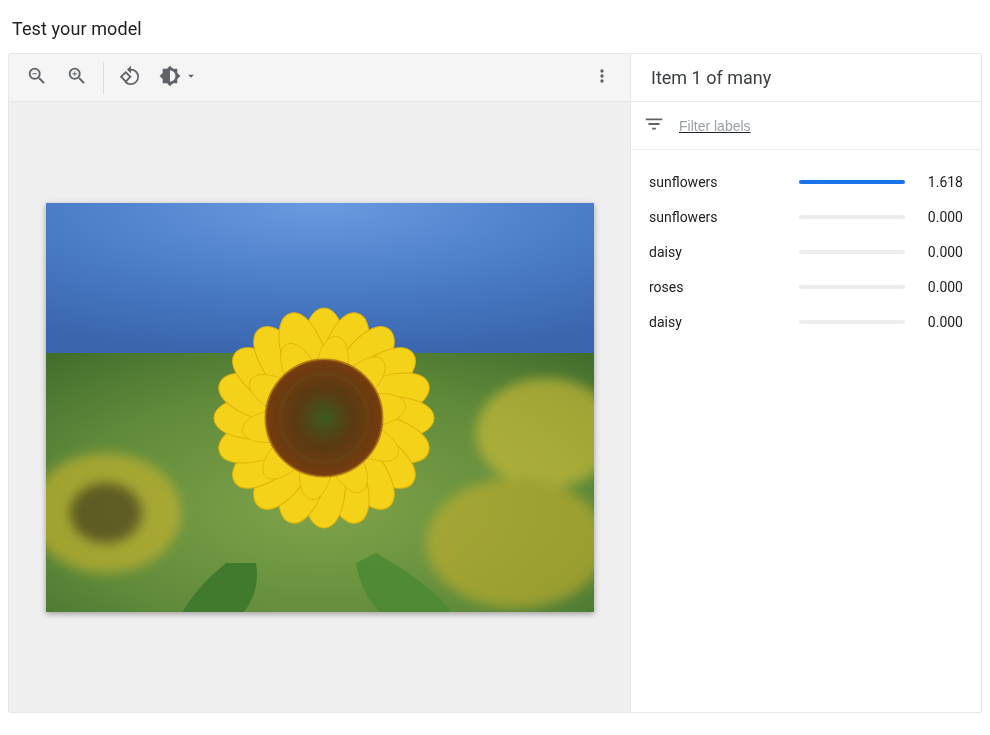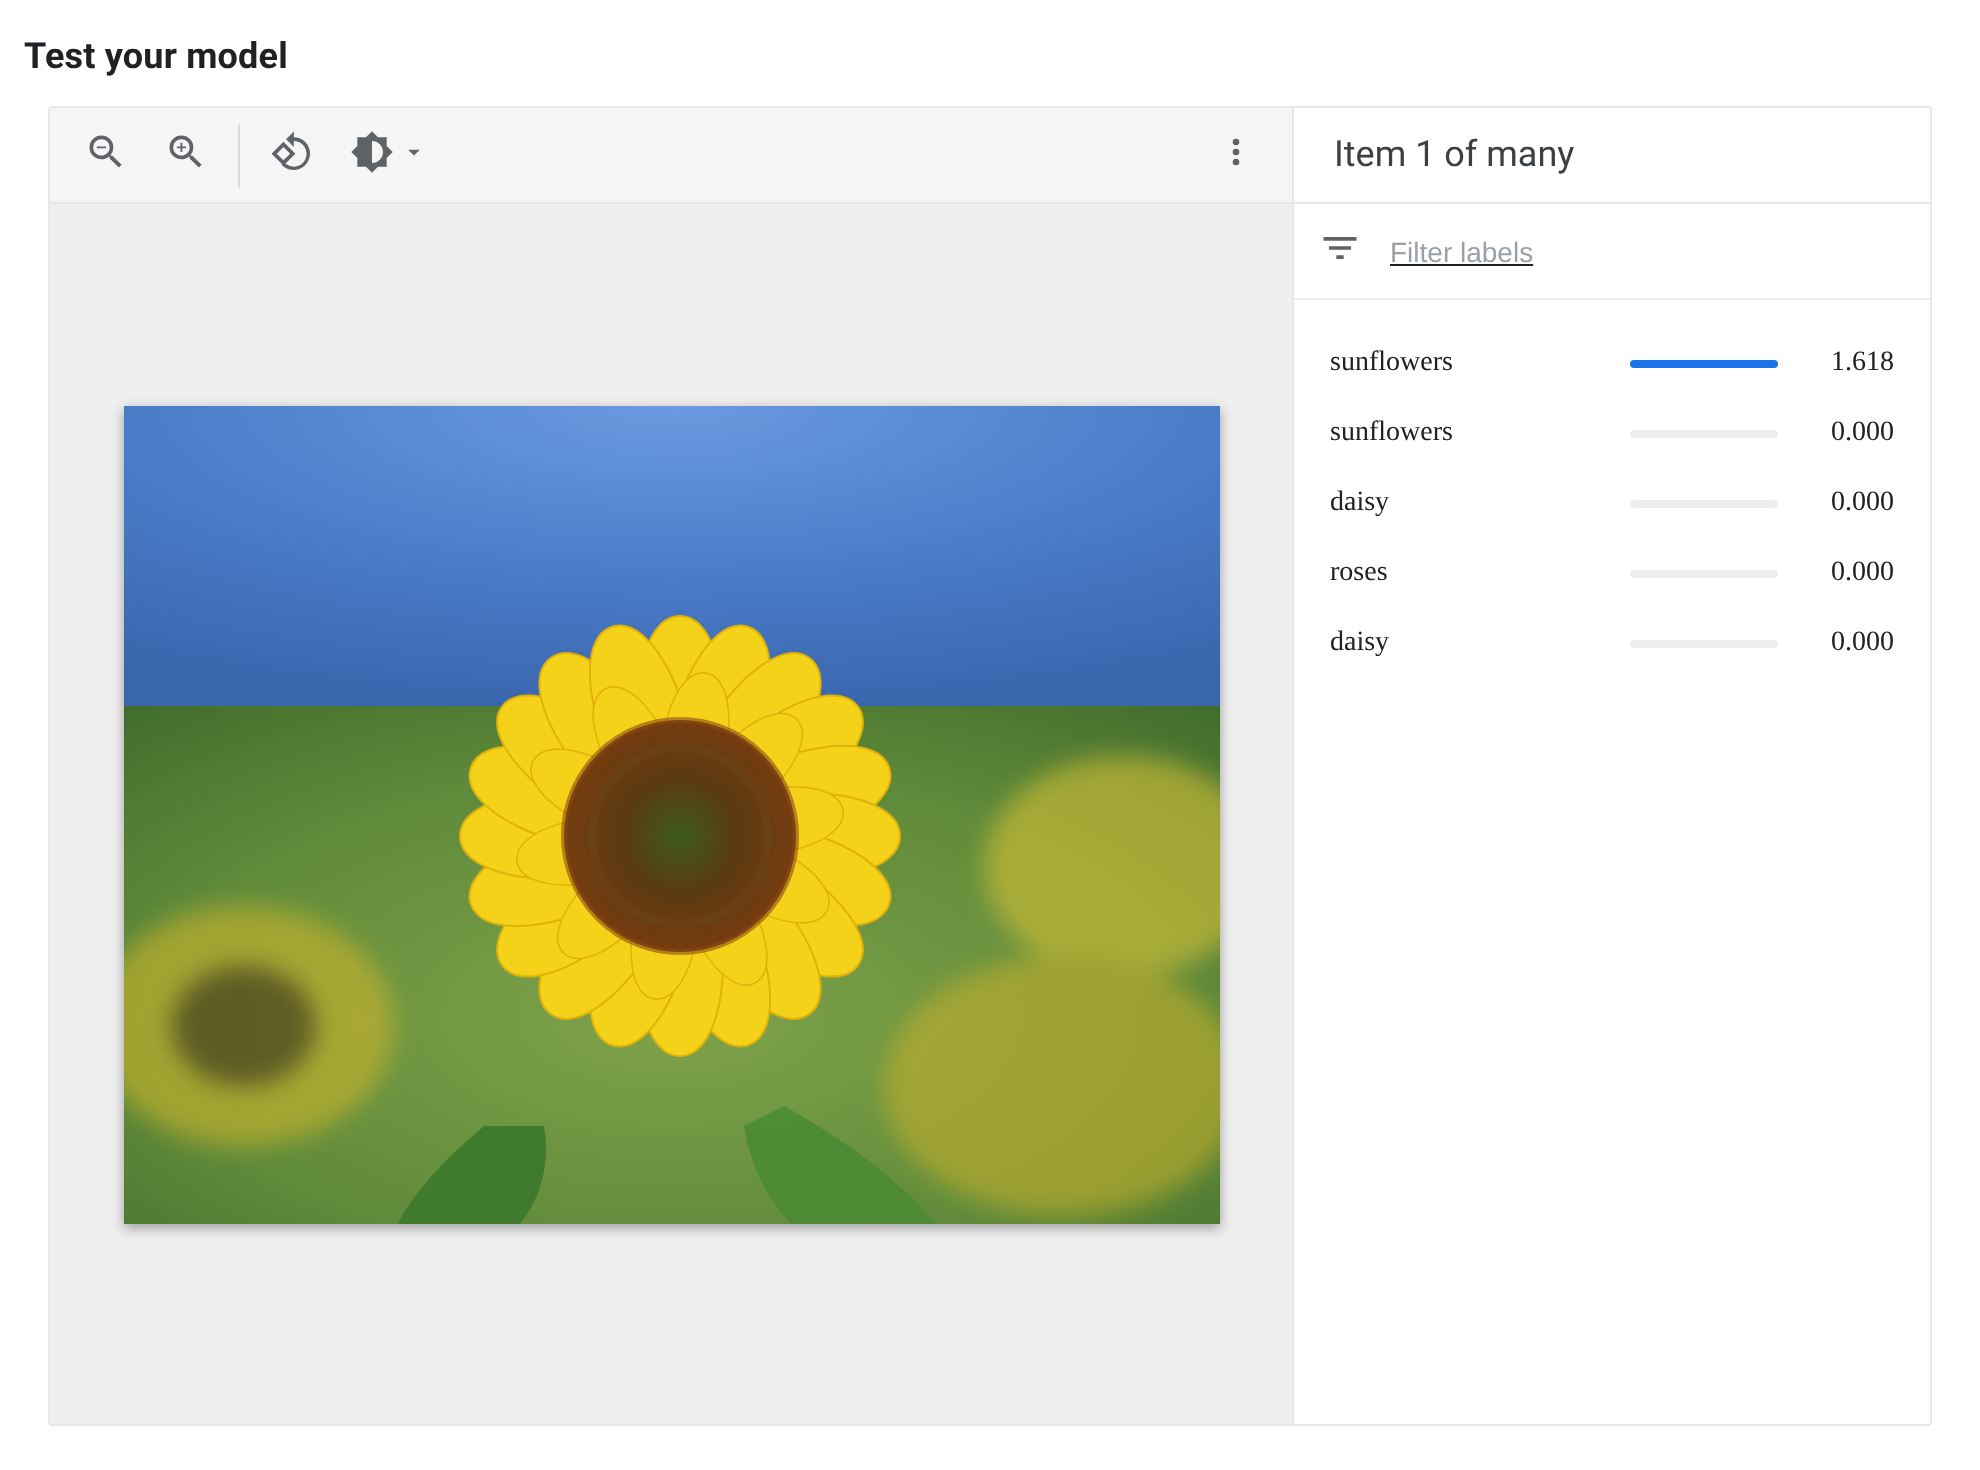--- a/index.html
+++ b/index.html
@@ -1,20 +1,20 @@
 <!DOCTYPE html>
 <html><head>
 <meta charset="utf-8">
 <style>
 * { box-sizing: border-box; margin: 0; padding: 0; }
 body { font-family: Roboto, "Helvetica Neue", Arial, sans-serif; background: #fff; color: #202124; width: 990px; height: 735px; overflow: hidden; }
 
-.page-title { font-size: 18px; font-weight: 700; padding: 18px 12px 14px 12px; letter-spacing: 0.1px; }
-
-.card { margin: 0 24px; border: 1px solid #e7e7e7; border-radius: 2px; display: flex; height: 660px; background: #fff; }
+.page-title { font-size: 18px; font-weight: 400; padding: 18px 12px 14px 12px; letter-spacing: 0.1px; }
+
+.card { margin: 0 8px; border: 1px solid #e7e7e7; border-radius: 2px; display: flex; height: 660px; background: #fff; }
 
 .left-pane { flex: 0 0 622px; display: flex; flex-direction: column; border-right: 1px solid #e7e7e7; }
 .right-pane { flex: 1; display: flex; flex-direction: column; }
 
 .toolbar { height: 48px; background: #f5f5f5; border-bottom: 1px solid #e7e7e7; display: flex; align-items: center; padding: 0 8px; }
 .tool-btn { width: 40px; height: 40px; display: flex; align-items: center; justify-content: center; border-radius: 50%; cursor: pointer; }
 .tool-btn svg { fill: #5f6368; }
 .tool-sep { width: 1px; height: 32px; background: #dcdcdc; margin: 0 6px; }
 .tool-caret { margin-left: -6px; }
 .tool-caret svg { fill: #5f6368; }
@@ -26,21 +26,21 @@
 
 .image-wrap svg { width: 100%; height: 100%; display: block; }
 
 .rp-header { height: 48px; display: flex; align-items: center; padding: 0 20px; font-size: 18px; color: #3c4043; border-bottom: 1px solid #e7e7e7; }
 
 .filter-row { height: 48px; display: flex; align-items: center; padding: 0 12px; border-bottom: 1px solid #eceded; gap: 14px; text-decoration: underline; }
 .filter-row svg { fill: #5f6368; }
 .filter-input { border: none; outline: none; font-size: 14px; color: #3c4043; flex: 1; background: transparent; }
 .filter-input::placeholder { color: #9aa0a6; }
 
-.preds { padding: 14px 18px 0 18px; font-family: Liberation Serif, serif; }
+.preds { padding: 14px 18px 0 18px; }
 .pred-row { display: flex; align-items: center; height: 35px; font-size: 14px; }
 .pred-label { flex: 0 0 150px; color: #202124; }
 .pred-bar { flex: 1; height: 4px; background: #eceded; border-radius: 2px; position: relative; margin-right: 14px; min-width: 60px; }
 .pred-fill { position: absolute; left: 0; top: 0; bottom: 0; background: #1a73e8; border-radius: 2px; }
 .pred-val { flex: 0 0 44px; text-align: right; color: #202124; font-variant-numeric: tabular-nums; }
 </style>
 </head>
 <body>
 
 <div class="page-title">Test your model</div>

